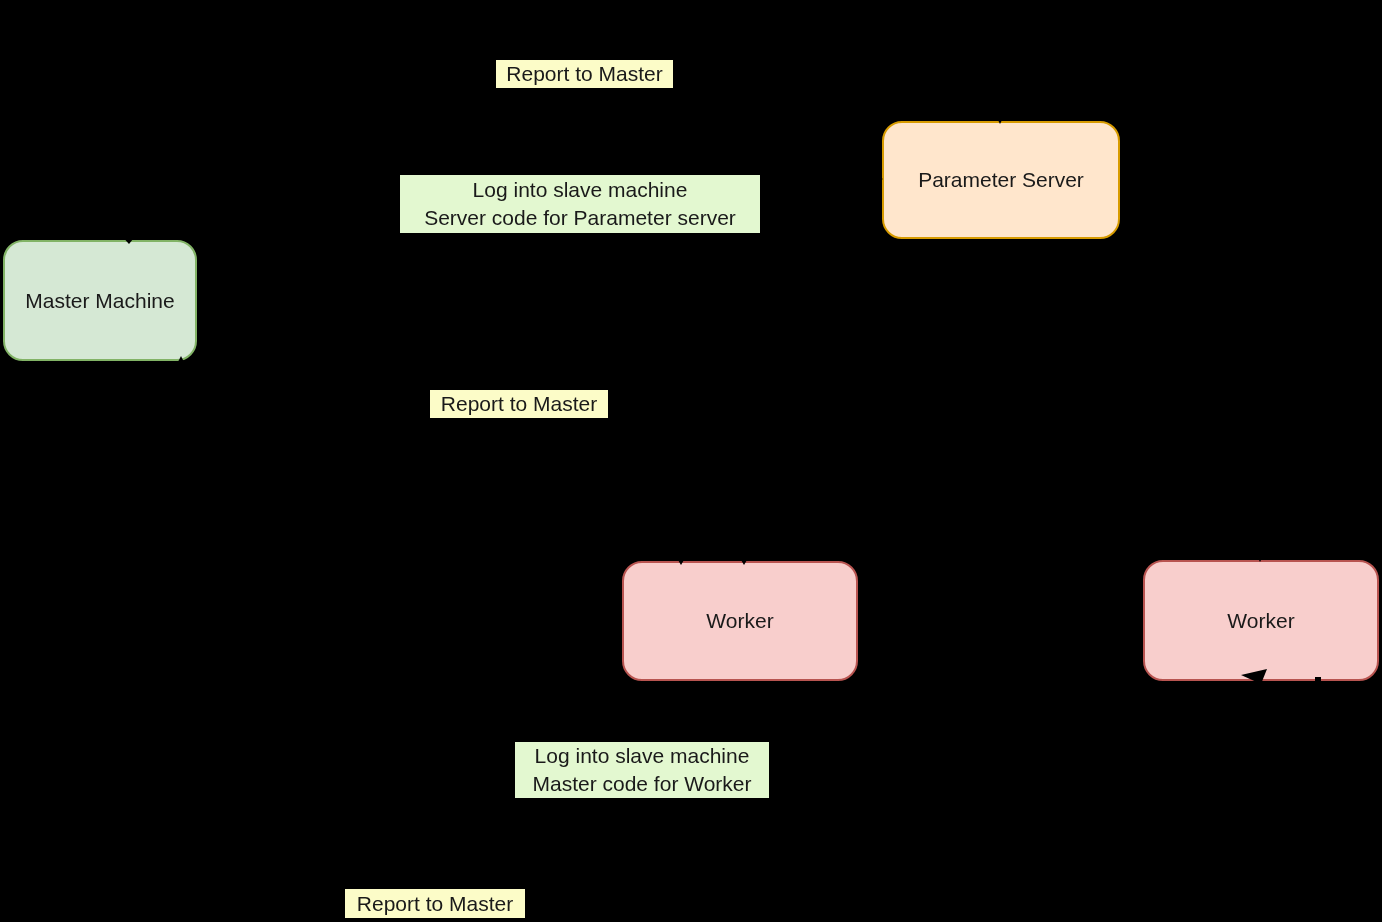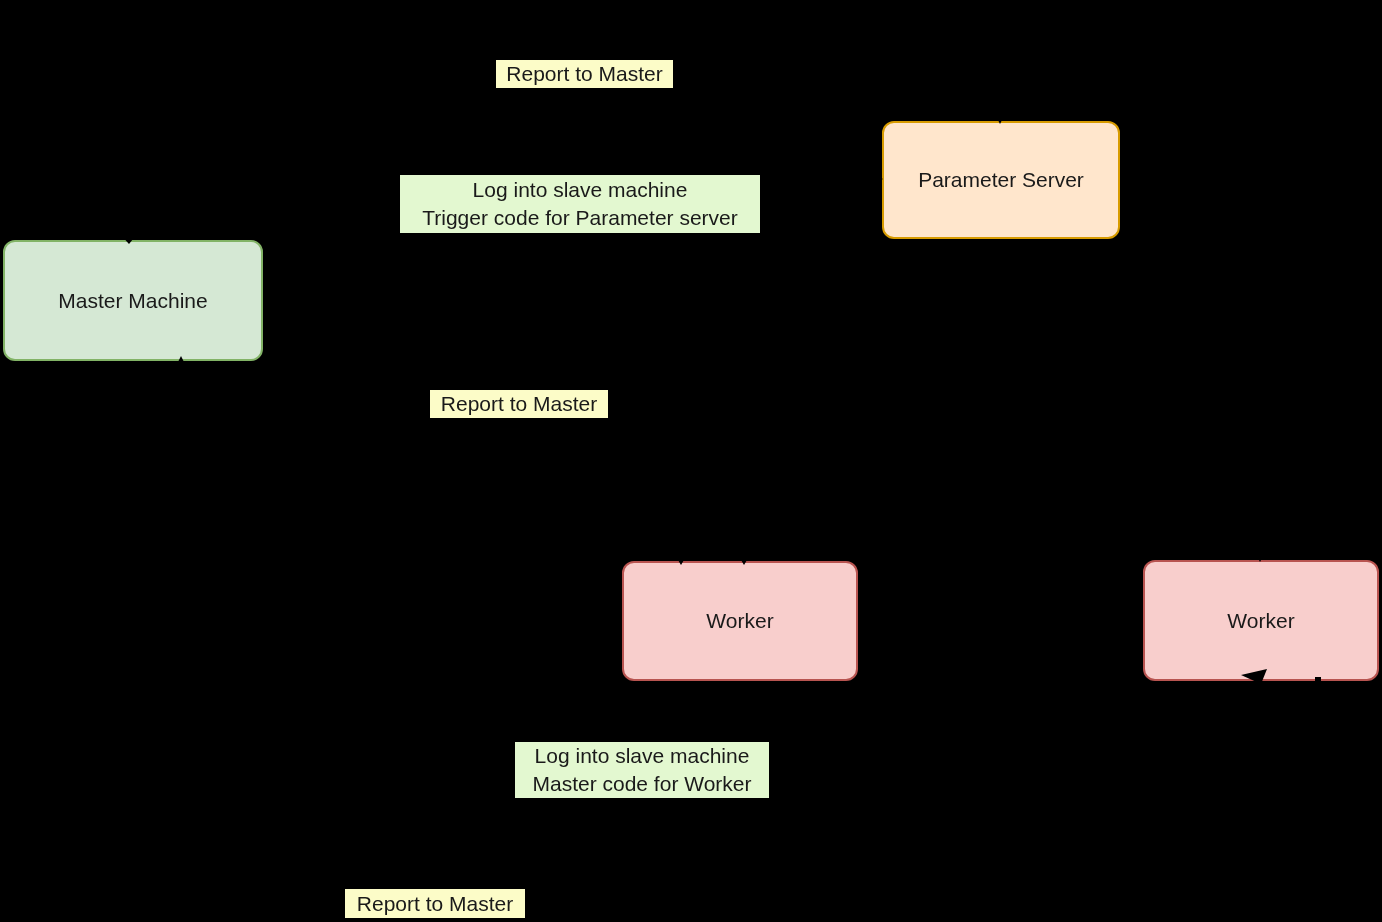--- a/index.html
+++ b/index.html
@@ -13,21 +13,21 @@
     height: 922px;
     background: #000000;
     overflow: hidden;
     font-family: "Liberation Sans", sans-serif;
     color: #1a1a1a;
   }
   .node {
     position: absolute;
     border-style: solid;
     border-width: 2px;
-    border-radius: 12px;
+    border-radius: 20px;
     display: flex;
     align-items: center;
     justify-content: center;
     font-size: 21px;
     box-sizing: border-box;
   }
   .edge-label {
     position: absolute;
     display: flex;
     flex-direction: column;
@@ -40,21 +40,21 @@
     white-space: nowrap;
   }
   .arrow-overlay {
     position: absolute;
     left: 0;
     top: 0;
     width: 1382px;
     height: 922px;
     pointer-events: none;
   }
-  #node-master        { left: 3px;    top: 240px; width: 260px; height: 121px; }
+  #node-master        { left: 3px;    top: 240px; width: 194px; height: 121px; }
   #node-param-server  { left: 882px;  top: 121px; width: 238px; height: 118px; }
   #node-worker-left   { left: 622px;  top: 561px; width: 236px; height: 120px; }
   #node-worker-right  { left: 1143px; top: 560px; width: 236px; height: 121px; }
 
   #label-report-top    { left: 496px; top: 60px;  width: 177px; height: 28px; }
   #label-login-param   { left: 400px; top: 175px; width: 360px; height: 58px; }
   #label-report-mid    { left: 430px; top: 390px; width: 178px; height: 28px; }
   #label-login-worker  { left: 515px; top: 742px; width: 254px; height: 56px; }
   #label-report-bottom { left: 345px; top: 889px; width: 180px; height: 29px; }
 </style>
@@ -78,21 +78,21 @@
   <div class="node" id="node-worker-right" style="background-color: rgb(248, 206, 204); border-color: rgb(184, 84, 80);">
     <span>Worker</span>
   </div>
 
   <div class="edge-label" id="label-report-top" style="background-color: rgb(252, 252, 200);">
     <span>Report to Master</span>
   </div>
 
   <div class="edge-label" id="label-login-param" style="background-color: rgb(227, 248, 208);">
     <span>Log into slave machine</span>
-    <span>Trigger code for Parameter server</span>
+    <span>Server code for Parameter server</span>
   </div>
 
   <div class="edge-label" id="label-report-mid" style="background-color: rgb(252, 252, 200);">
     <span>Report to Master</span>
   </div>
 
   <div class="edge-label" id="label-login-worker" style="background-color: rgb(227, 248, 208);">
     <span>Log into slave machine</span>
     <span>Master code for Worker</span>
   </div>

